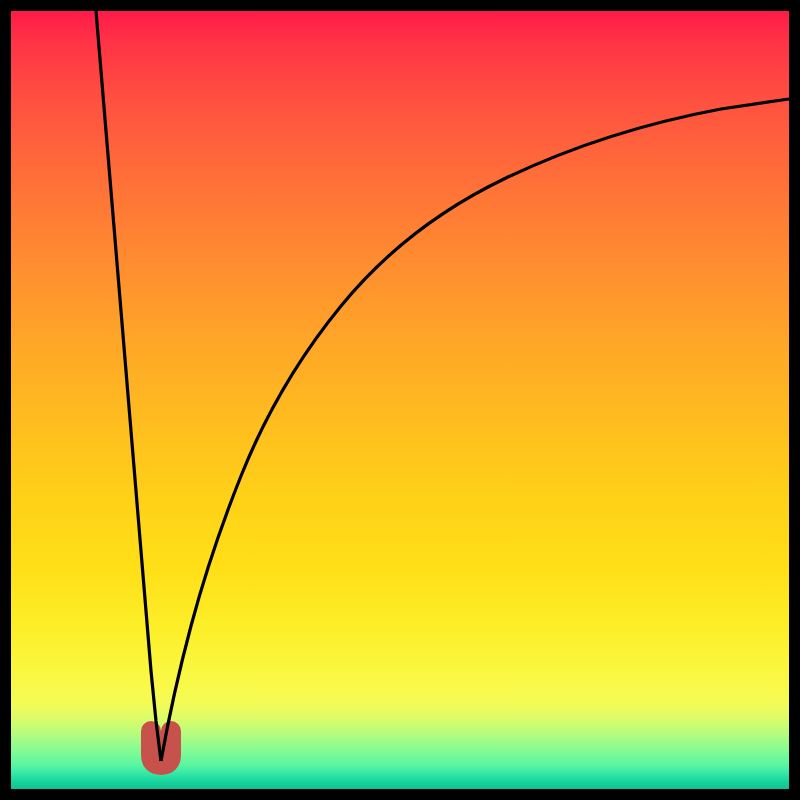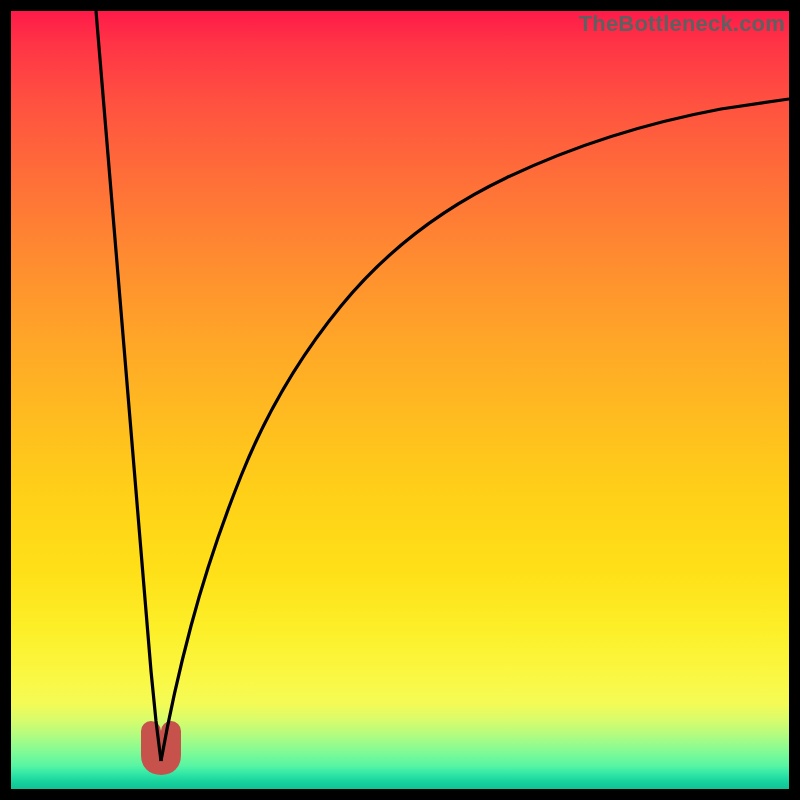--- a/index.html
+++ b/index.html
@@ -100,14 +100,13 @@
 
     <path class="curve" d="M 150 750
              C 158 705, 168 660, 180 615
              C 192 570, 208 520, 230 465
              C 252 410, 285 350, 330 295
              C 375 240, 430 198, 495 167
              C 560 136, 635 112, 710 98
              L 778 88"></path>
   </svg>
 
-  <div class="attribution">TheBottleneck.com</div>
 </div>
 
 </body></html>

